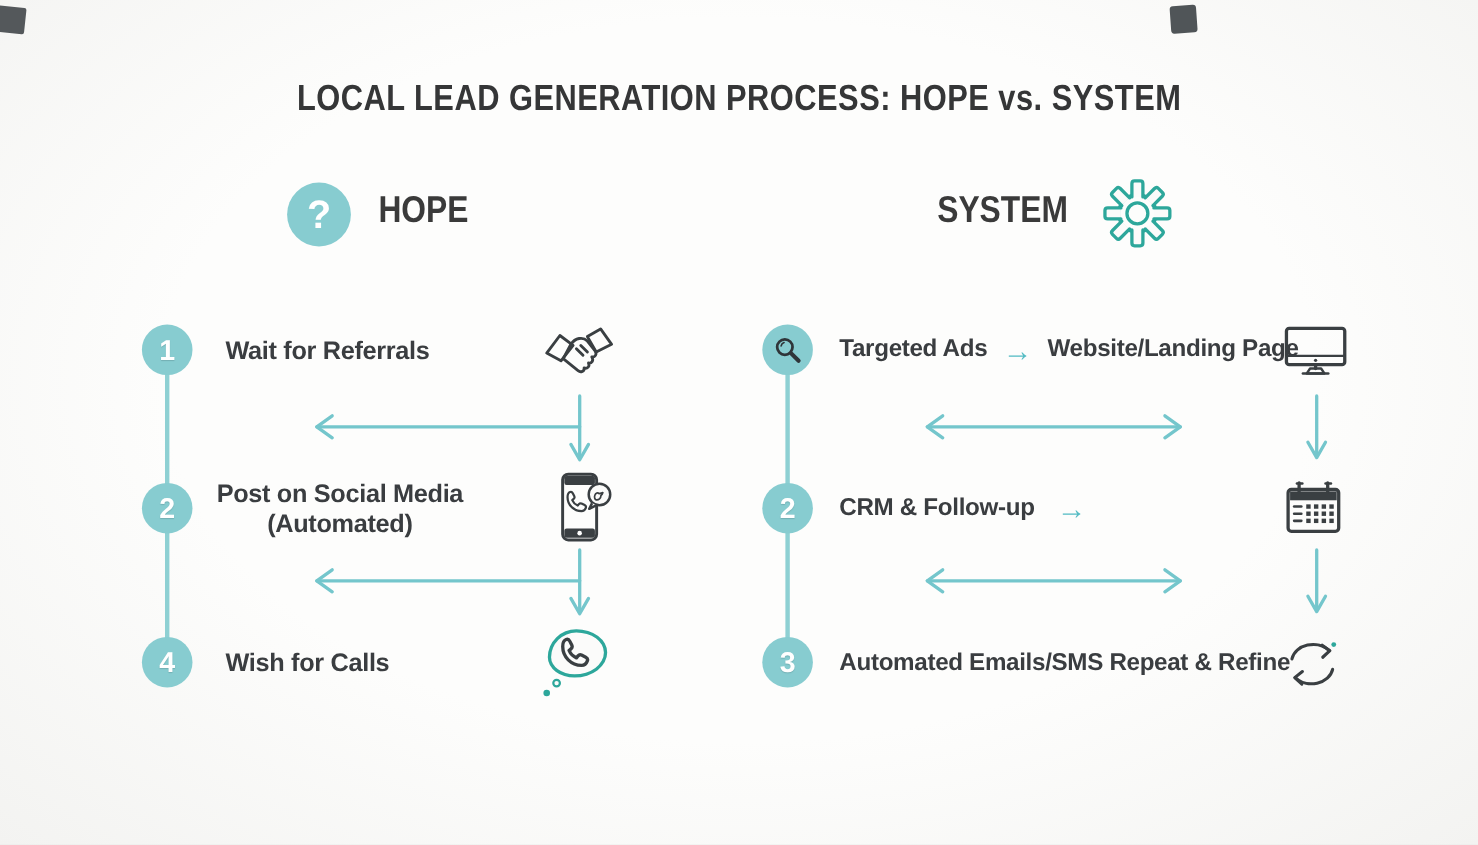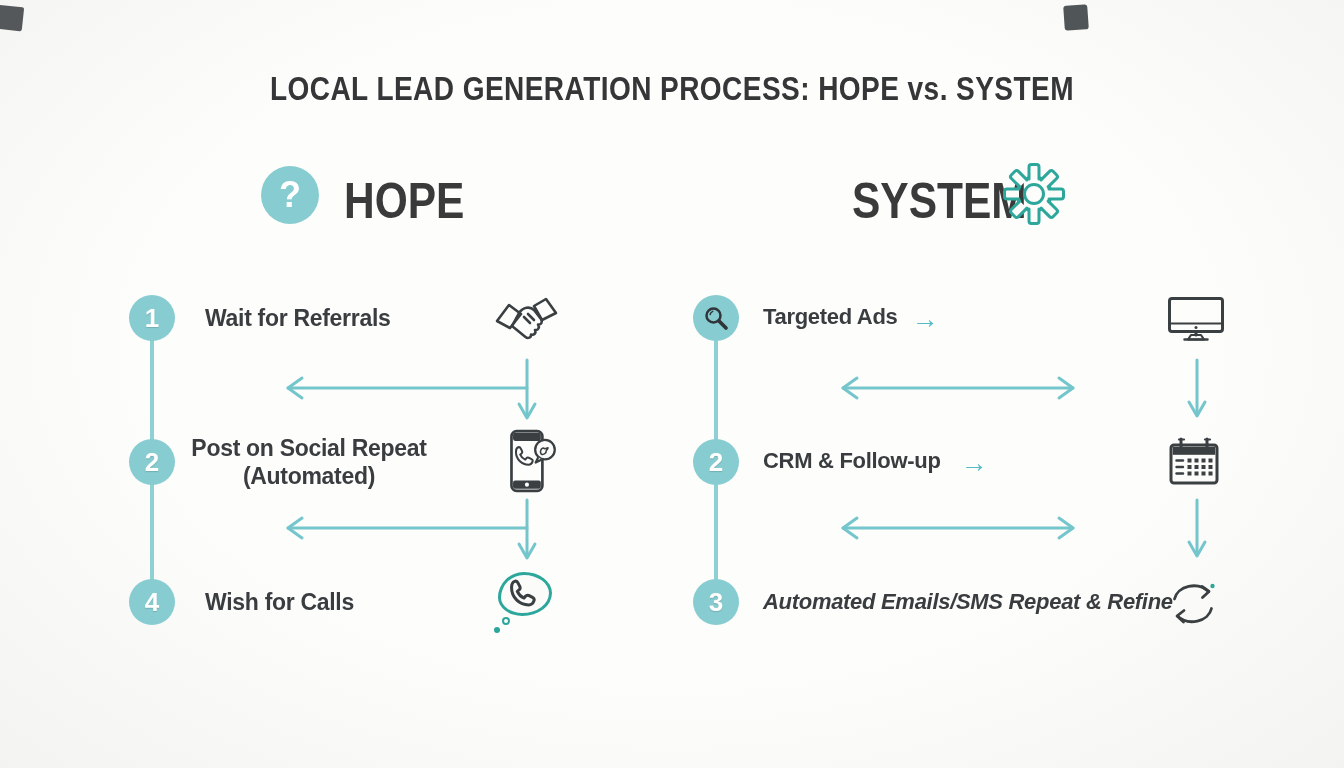--- a/index.html
+++ b/index.html
@@ -21,21 +21,21 @@
     position:absolute;left:0;right:0;top:58px;margin:12px;text-align:center;
     font-size:33px;font-weight:bold;color:#353637;letter-spacing:.5px;
   }
 
   
   .artifact{position:absolute;background:#3d4246;}
   .artifact.tl{left:-4px;top:6px;width:27px;height:24px;transform:rotate(6deg);opacity:.88;border-radius:2px;}
   .artifact.tr{left:1064px;top:5px;width:24px;height:25px;transform:rotate(-4deg);opacity:.9;border-radius:3px;}
 
   
-  .col-heading{position:absolute;font-size:50px;font-weight:bold;color:#3a3a3a;}
+  .col-heading{position:absolute;font-size:34px;font-weight:bold;color:#3a3a3a;}
   .hope-heading{left:344px;top:172px;}
   .hope-heading .cond{transform-origin:0 50%;}
   .system-heading{left:852px;top:172px;}
   .system-heading .cond{transform-origin:0 50%;}
   .gear{position:absolute;left:1002px;top:162px;width:64px;height:64px;}
 
   
   .badge{
     position:absolute;border-radius:50%;background:var(--teal_soft);
     display:flex;align-items:center;justify-content:center;z-index:2;
@@ -59,21 +59,21 @@
   .step-label,.step-row{
     position:absolute;font-size:23px;font-weight:bold;color:#3a3d40;
     letter-spacing:-.3px;line-height:28px;z-index:2;
   }
   .l1{left:205px;top:304px;}
   .l2{left:190px;top:434px;width:238px;text-align:center;}
   .l3{left:205px;top:588px;}
   .step-row{display:flex;align-items:flex-end;gap:12px;font-size:22px;}
   .r1{left:763px;top:303px;}
   .r2{left:763px;top:447px;}
-  .r3{left:763px;top:588px;font-style:italic;}
+  .r3{left:763px;top:588px;}
   .flow-arrow{color:#56bcc4;font-weight:normal;font-size:27px;line-height:24px;margin:0 2px;}
   .r2 .flow-arrow{margin:0 8px;}
 
   
   .icn{position:absolute;z-index:2;}
   .handshake{left:492px;top:292px;width:68px;height:56px;}
   .phone{left:501px;top:428px;width:56px;height:68px;}
   .monitor{left:1167px;top:296px;width:58px;height:48px;}
   .calendar{left:1168px;top:437px;width:52px;height:50px;}
   .refresh{left:1166px;top:577px;width:54px;height:54px;}
@@ -160,28 +160,29 @@
   </div>
   <div class="badge num n-r2">
       <span>2</span>
     </div>
   <div class="badge num n-r3">
       <span>3</span>
     </div>
 
   <div class="step-label l1">Wait for Referrals</div>
   <div class="step-label l2">
-    <div>Post on Social Repeat</div>
+    <div>Post on Social Media</div>
     <div>(Automated)</div>
   </div>
   <div class="step-label l3">Wish for Calls</div>
 
   <div class="step-row r1">
     <span>Targeted Ads</span>
     <span class="flow-arrow">→</span>
+    <span>Website/Landing Page</span>
   </div>
   <div class="step-row r2">
     <span>CRM &amp; Follow-up</span>
     <span class="flow-arrow">→</span>
   </div>
   <div class="step-row r3">
     <span>Automated Emails/SMS Repeat &amp; Refine</span>
   </div>
 
   <svg class="icn handshake" viewBox="0 0 68 56">

